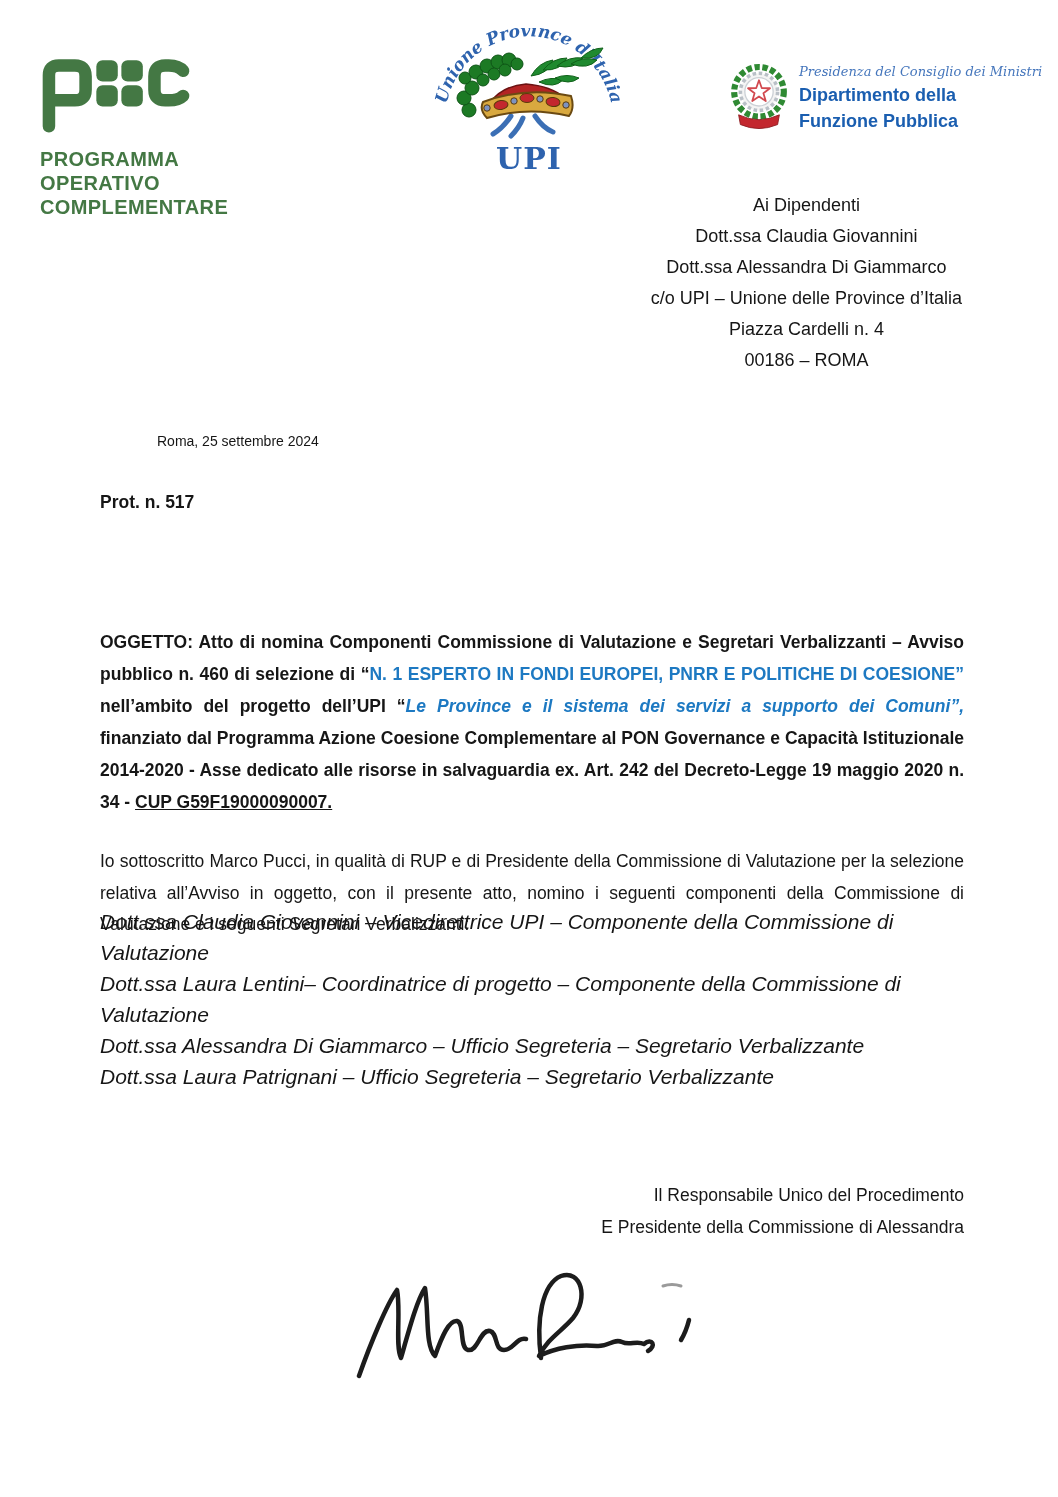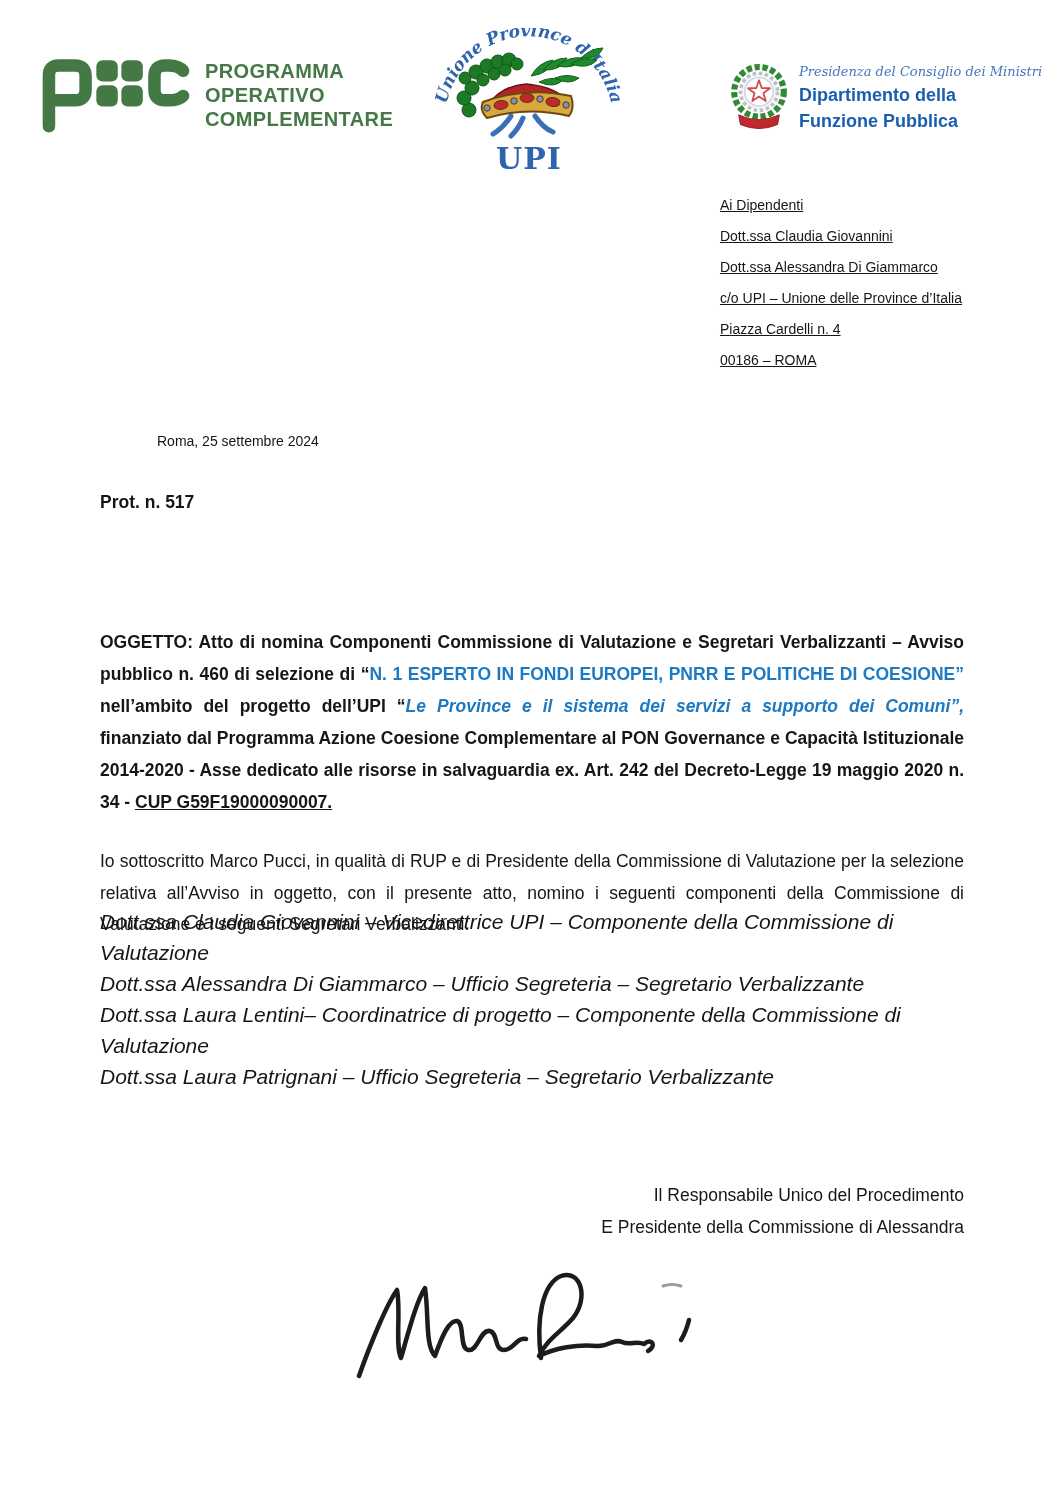--- a/index.html
+++ b/index.html
@@ -15,35 +15,35 @@
     position:relative;
     width:1058px;height:1497px;
     background:#ffffff;
     font-family:"Liberation Sans",sans-serif;
     color:var(--ink);
     overflow:hidden;
     margin:0 auto;
   }
   
   .letterhead{position:absolute;left:0;top:0;width:100%;height:185px;}
-  .poc-logo{position:absolute;left:40px;top:56px;display:flex;align-items:center;gap:13px;}
+  .poc-logo{position:absolute;left:40px;top:56px;display:flex;align-items:flex-start;gap:13px;flex-direction:column;}
   .poc-wordmark{display:flex;flex-direction:column;justify-content:center;
     color:var(--poc-green);font-weight:bold;font-size:20px;line-height:24px;letter-spacing:.4px;}
   .upi-logo{position:absolute;left:50%;top:28px;transform:translateX(-50%);
     display:flex;flex-direction:column;align-items:center;}
   .upi-label{font-family:"DejaVu Serif",serif;font-weight:bold;font-size:30px;
     color:var(--upi-blue);margin-top:1px;letter-spacing:1px;}
   .dfp-logo{position:absolute;left:728px;top:58px;display:flex;align-items:flex-start;gap:9px;}
   .dfp-text{display:flex;flex-direction:column;padding-top:6px;}
   .dfp-script{font-family:"DejaVu Serif",serif;font-style:italic;font-size:13px;
     color:var(--dfp-script-blue);margin-bottom:3px;white-space:nowrap;}
   .dfp-line{color:var(--dfp-blue);font-weight:bold;font-size:18px;line-height:26px;white-space:nowrap;}
   
-  .recipients{position:absolute;top:190px;right:96px;text-align:left;
-    font-size:14px;line-height:31px;text-decoration:underline;}
+  .recipients{position:absolute;top:190px;right:96px;text-align:center;
+    font-size:18px;line-height:31px;}
   .dateline{position:absolute;left:112px;top:433px;font-size:14px;margin-left:45px;}
   .protocol{position:absolute;left:100px;top:492px;font-size:17.5px;font-weight:bold;}
   
   .subject{position:absolute;left:100px;top:626px;width:864px;margin:0;
     font-size:17.5px;font-weight:bold;line-height:32px;text-align:justify;}
   .run.bold-black{color:var(--ink);}
   .run.bold-blue{color:var(--accent-blue);}
   .run.bold-blue-italic{color:var(--accent-blue);font-style:italic;}
   .run.bold-black-underline{color:var(--ink);text-decoration:underline;}
   
@@ -162,22 +162,22 @@
 
   <div class="dateline">Roma, 25 settembre 2024</div>
   <div class="protocol">Prot. n. 517</div>
 
   <p class="subject"><span class="run bold-black">OGGETTO: Atto di nomina Componenti Commissione di Valutazione e Segretari Verbalizzanti – Avviso pubblico n. 460 di selezione di “</span><span class="run bold-blue">N. 1 ESPERTO IN FONDI EUROPEI, PNRR E POLITICHE DI COESIONE”</span><span class="run bold-black"> nell’ambito del progetto dell’UPI “</span><span class="run bold-blue-italic">Le Province e il sistema dei servizi a supporto dei Comuni”,</span><span class="run bold-black"> finanziato dal Programma Azione Coesione Complementare al PON Governance e Capacità Istituzionale 2014-2020 - Asse dedicato alle risorse in salvaguardia ex. Art. 242 del Decreto-Legge 19 maggio 2020 n. 34 - </span><span class="run bold-black-underline">CUP G59F19000090007.</span></p>
 
   <p class="body-par">Io sottoscritto Marco Pucci, in qualità di RUP e di Presidente della Commissione di Valutazione per la selezione relativa all’Avviso in oggetto, con il presente atto, nomino i seguenti componenti della Commissione di Valutazione e i seguenti Segretari Verbalizzanti:</p>
 
   <div class="appointees">
       <div>Dott.ssa Claudia Giovannini – Vicedirettrice UPI – Componente della Commissione di Valutazione</div>
+      <div>Dott.ssa Laura Lentini– Coordinatrice di progetto – Componente della Commissione di Valutazione</div>
       <div>Dott.ssa Alessandra Di Giammarco – Ufficio Segreteria – Segretario Verbalizzante</div>
-      <div>Dott.ssa Laura Lentini– Coordinatrice di progetto – Componente della Commissione di Valutazione</div>
       <div>Dott.ssa Laura Patrignani – Ufficio Segreteria – Segretario Verbalizzante</div>
     </div>
 
   <div class="sigblock">
     <div>Il Responsabile Unico del Procedimento</div>
     <div>E Presidente della Commissione di Alessandra</div>
   </div>
 
   <svg class="signature-svg" width="380" height="140" viewBox="0 0 380 140">
     <g fill="none" stroke="#1c1c1c" stroke-width="4.5" stroke-linecap="round" stroke-linejoin="round">

